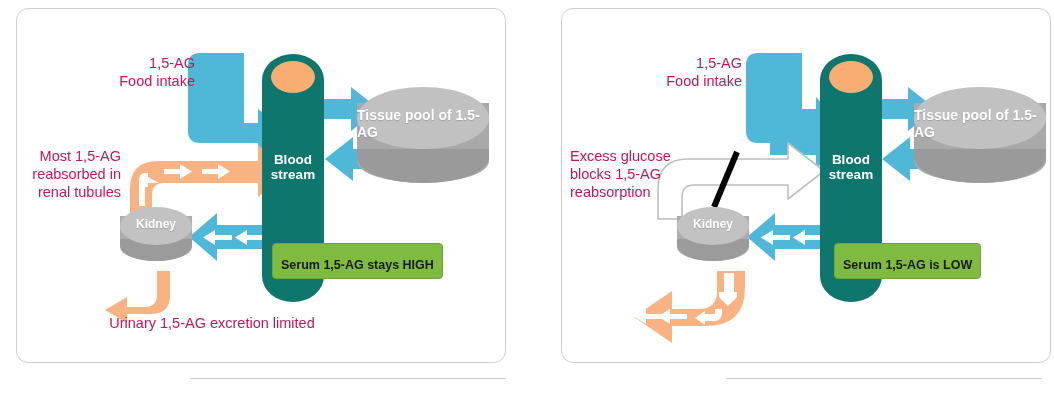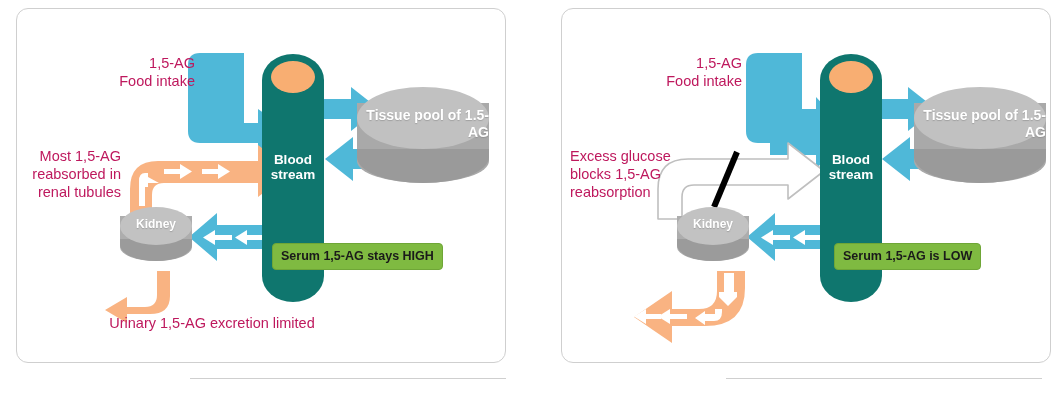--- a/index.html
+++ b/index.html
@@ -108,21 +108,21 @@
     position: absolute;
     left: 0; top: 0;
     width: 132px; height: 62px;
     background: #C1C1C1;
     border-radius: 50%;
   }
   .tp-label {
     position: absolute;
     left: 0; top: 20px;
     width: 132px;
-    text-align: right;
+    text-align: left;
     color: #ffffff;
     font-size: 14px;
     font-weight: bold;
     line-height: 17px;
     text-shadow: 0 1px 1px rgba(120,120,120,0.45);
   }
 
   
   .kidney {
     position: absolute;
@@ -163,21 +163,21 @@
   
   .serum-badge {
     position: absolute;
     background: #7FBA41;
     border: 1px solid #6fa637;
     border-radius: 4px;
     color: #1a1a1a;
     font-size: 12.5px;
     font-weight: bold;
     line-height: 15px;
-    padding: 5px 8px 5px 8px;
+    padding: 14px 8px 5px 8px;
     white-space: nowrap;
   }
 
   
   .txt {
     position: absolute;
     color: #be185d;
     font-size: 14.5px;
     line-height: 18px;
     white-space: pre;

